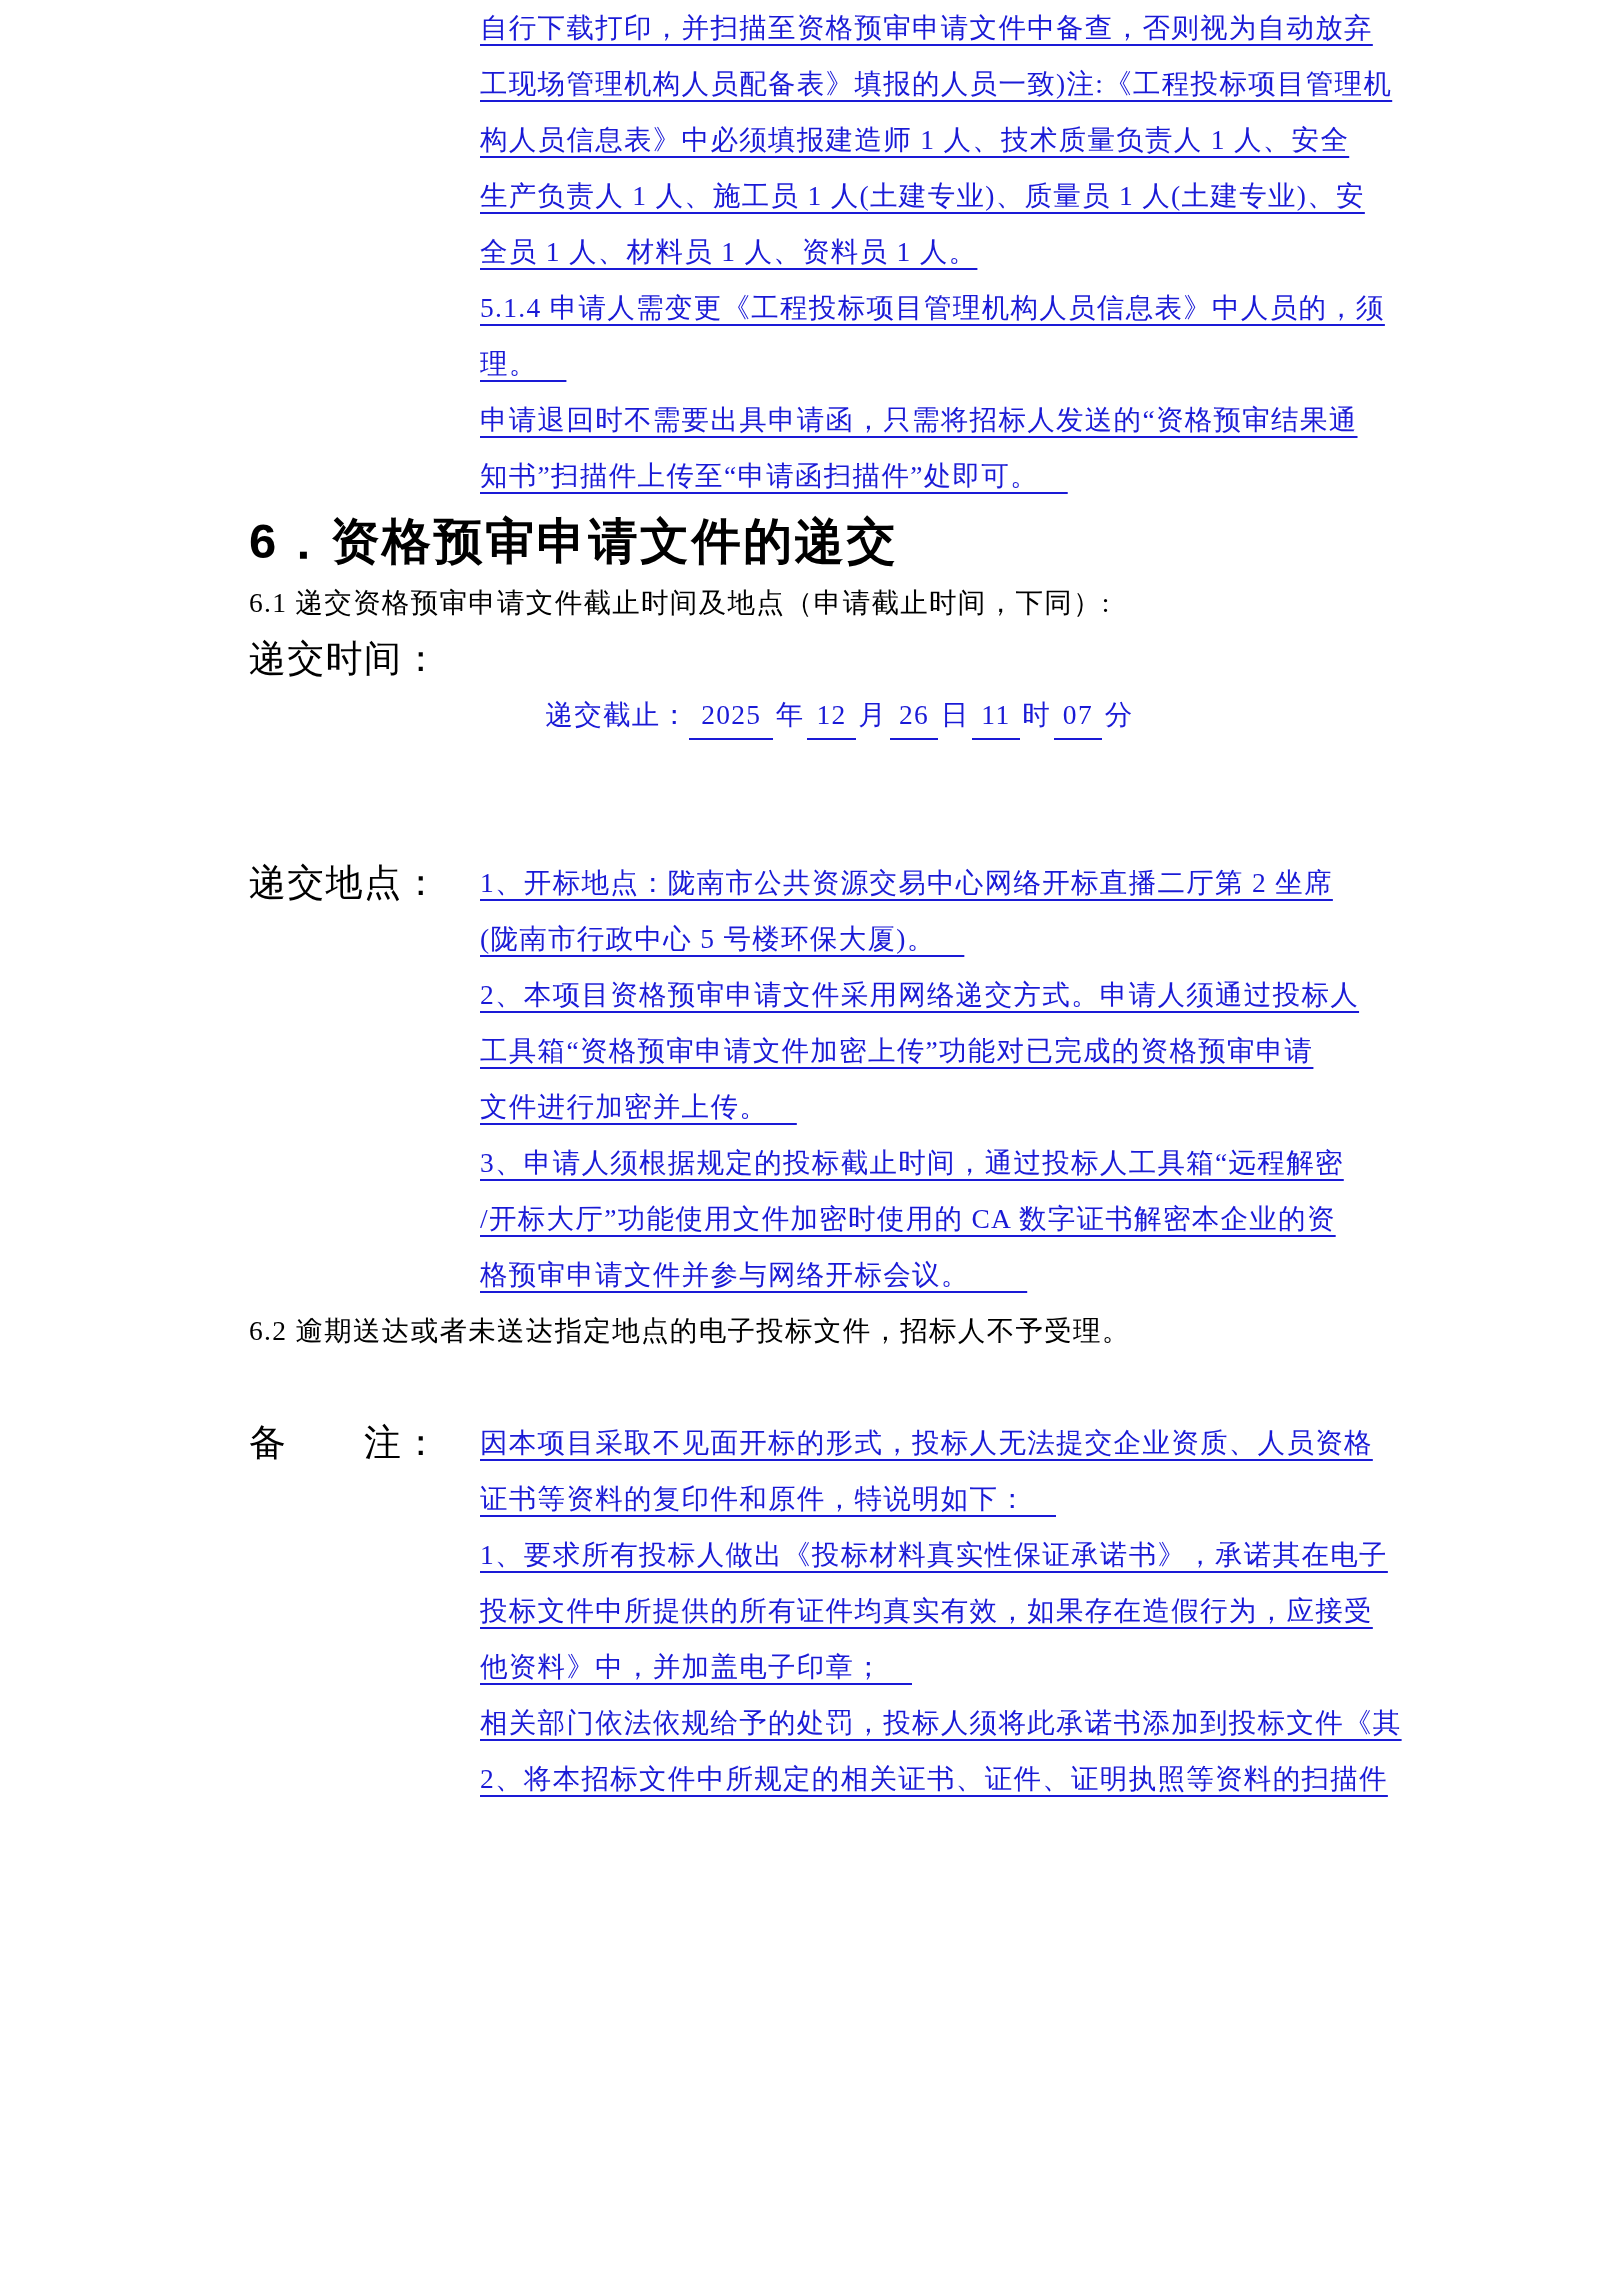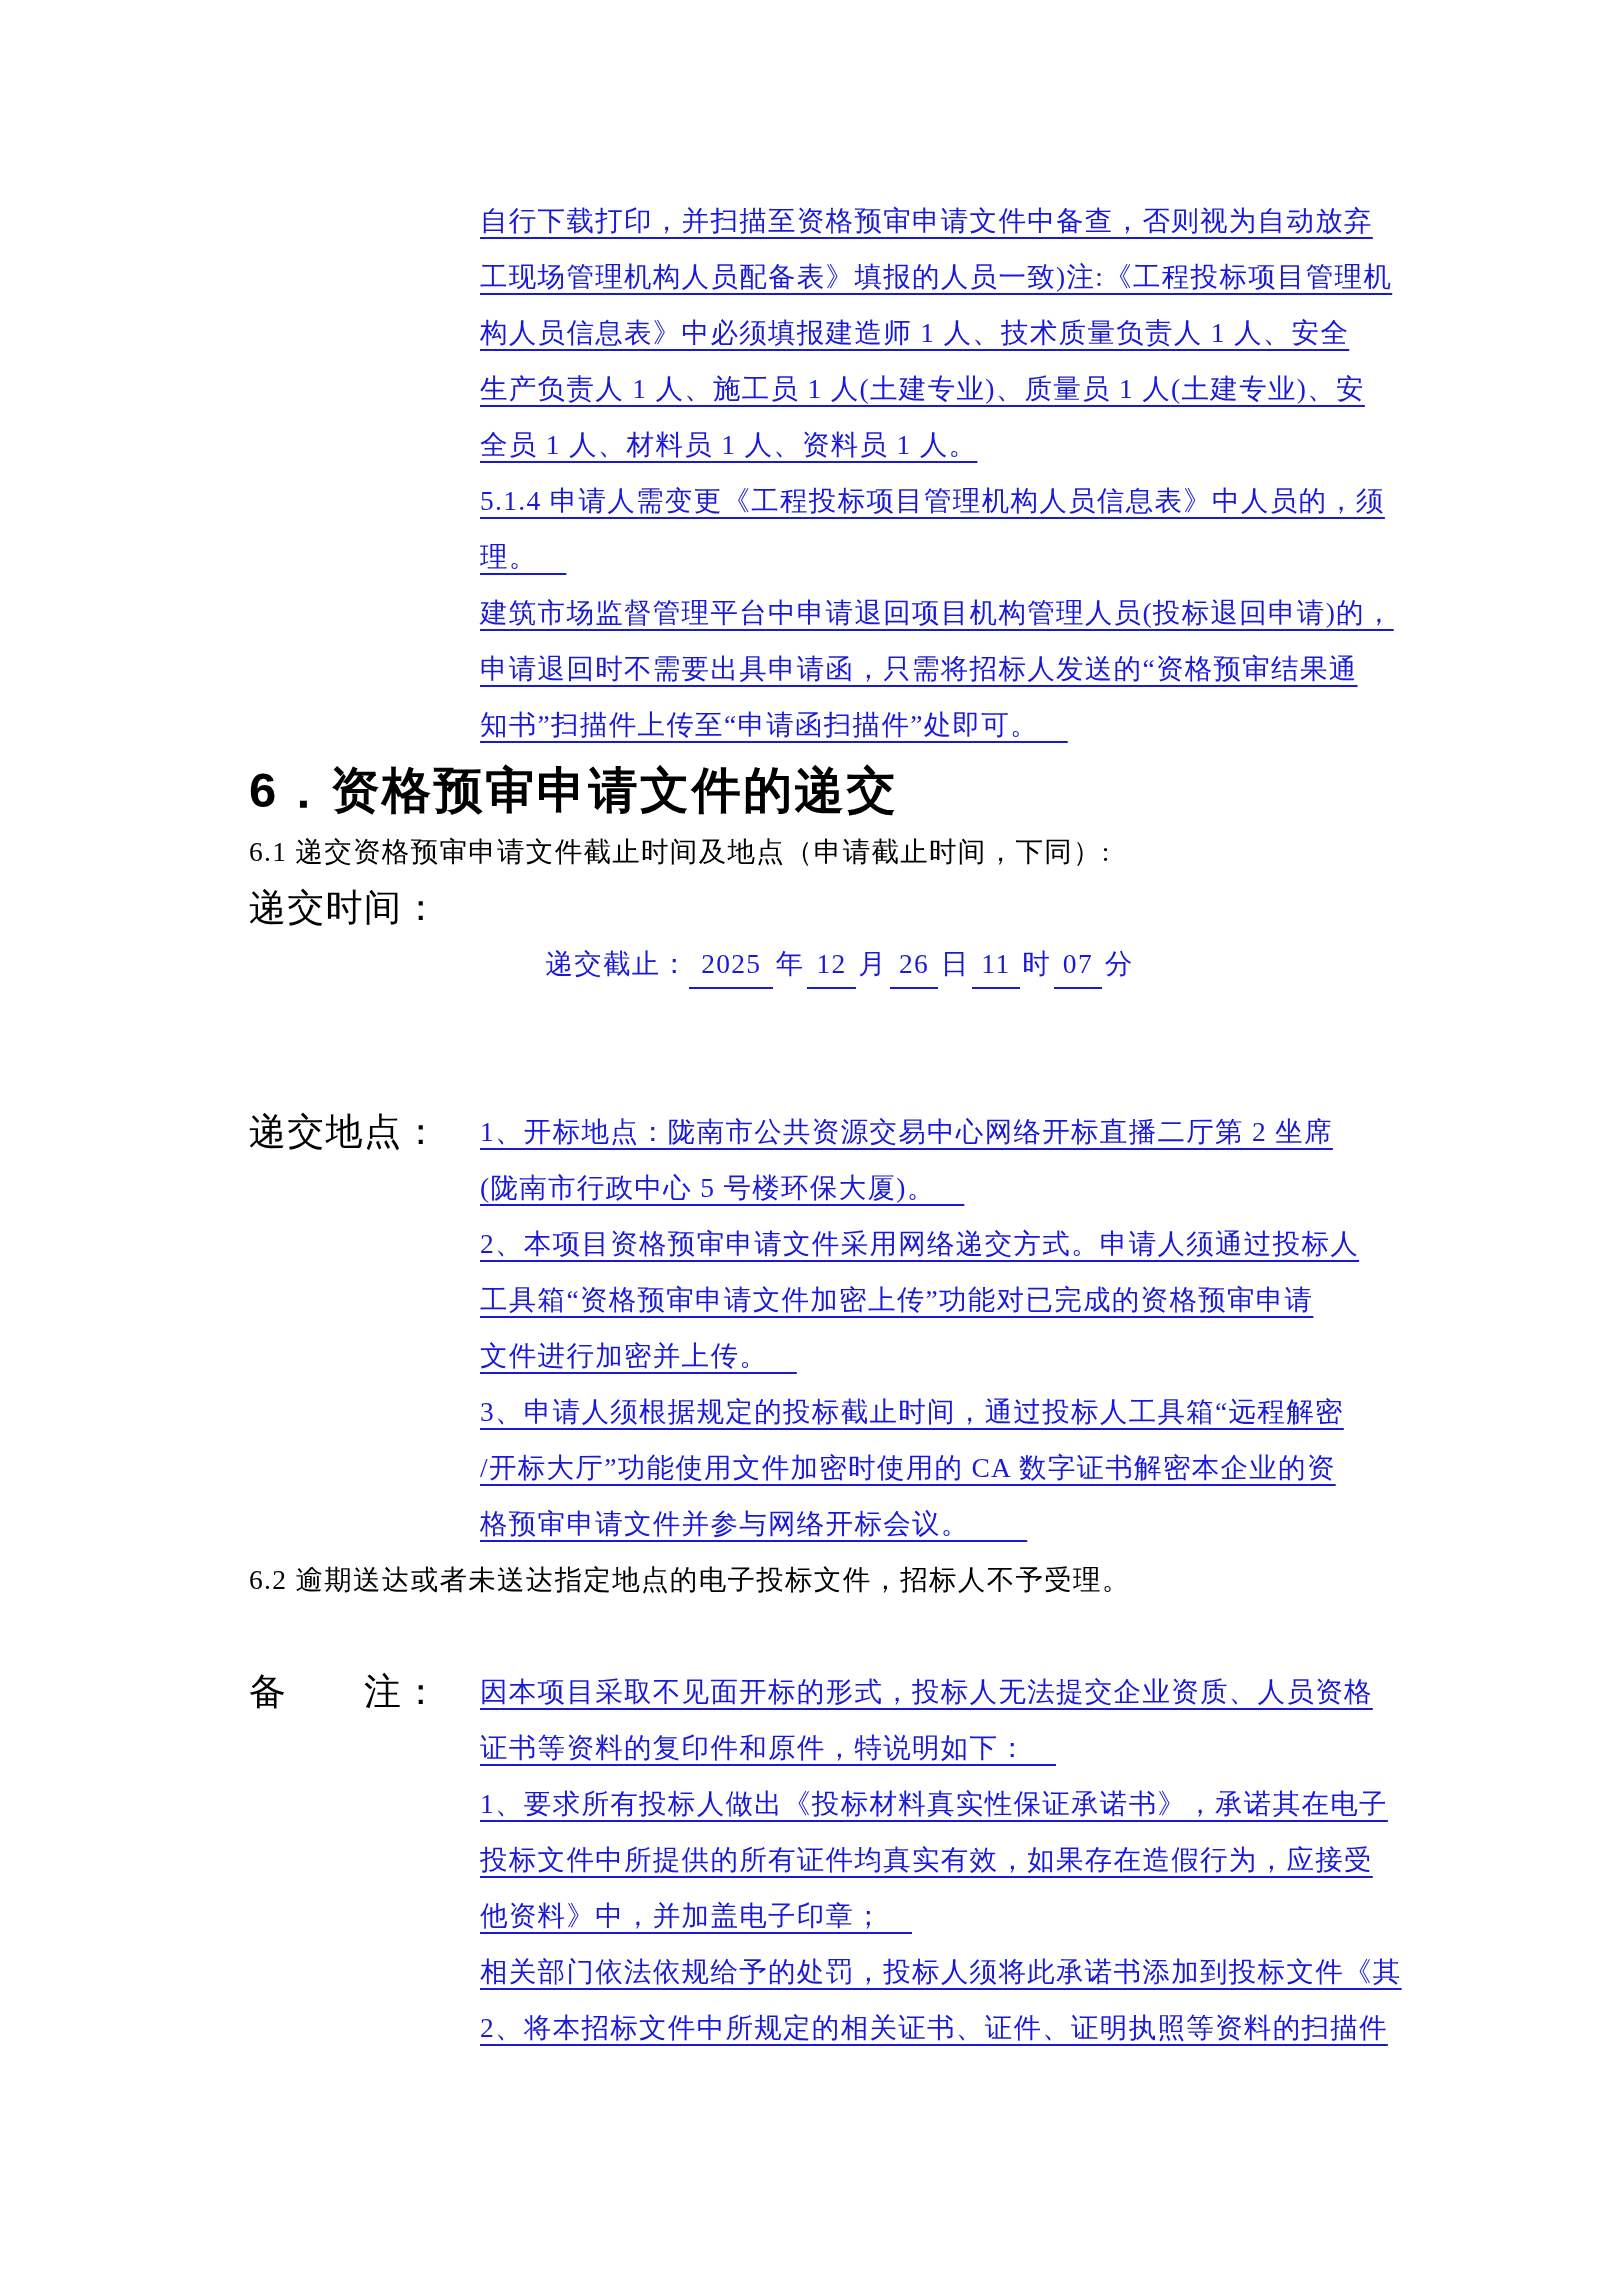--- a/index.html
+++ b/index.html
@@ -15,21 +15,20 @@
     overflow:hidden;
     font-family:"Liberation Serif","DejaVu Serif",serif;
     color:var(--black);
   }
   .doc{
     position:relative;
     width:var(--page-w);
     height:var(--page-h);
     background:#ffffff;
     box-sizing:border-box;
-    padding-top:193px;
   }
   
   .line{
     font-size:27.5px;
     line-height:56px;
     letter-spacing:1.3px;
     white-space:pre;
   }
   .blue{color:var(--blue);}
   .u{
@@ -89,21 +88,20 @@
 <div class="doc">
 
   <div class="intro">
     <div class="line blue u">自行下载打印，并扫描至资格预审申请文件中备查，否则视为自动放弃</div>
     <div class="line blue u">工现场管理机构人员配备表》填报的人员一致)注:《工程投标项目管理机</div>
     <div class="line blue u">构人员信息表》中必须填报建造师 1 人、技术质量负责人 1 人、安全</div>
     <div class="line blue u">生产负责人 1 人、施工员 1 人(土建专业)、质量员 1 人(土建专业)、安</div>
     <div class="line blue u">全员 1 人、材料员 1 人、资料员 1 人。</div>
     <div class="line blue u">5.1.4 申请人需变更《工程投标项目管理机构人员信息表》中人员的，须</div>
     <div class="line blue u">理。　</div>
-    <div class="line blue u">建筑市场监督管理平台中申请退回项目机构管理人员(投标退回申请)的，</div>
     <div class="line blue u">申请退回时不需要出具申请函，只需将招标人发送的“资格预审结果通</div>
     <div class="line blue u">知书”扫描件上传至“申请函扫描件”处即可。　</div>
   </div>
 
   <div class="heading">6．资格预审申请文件的递交</div>
 
   <div class="line black-line">6.1 递交资格预审申请文件截止时间及地点（申请截止时间，下同）:</div>
 
   <div class="row">
     <div class="label">递交时间：</div>

